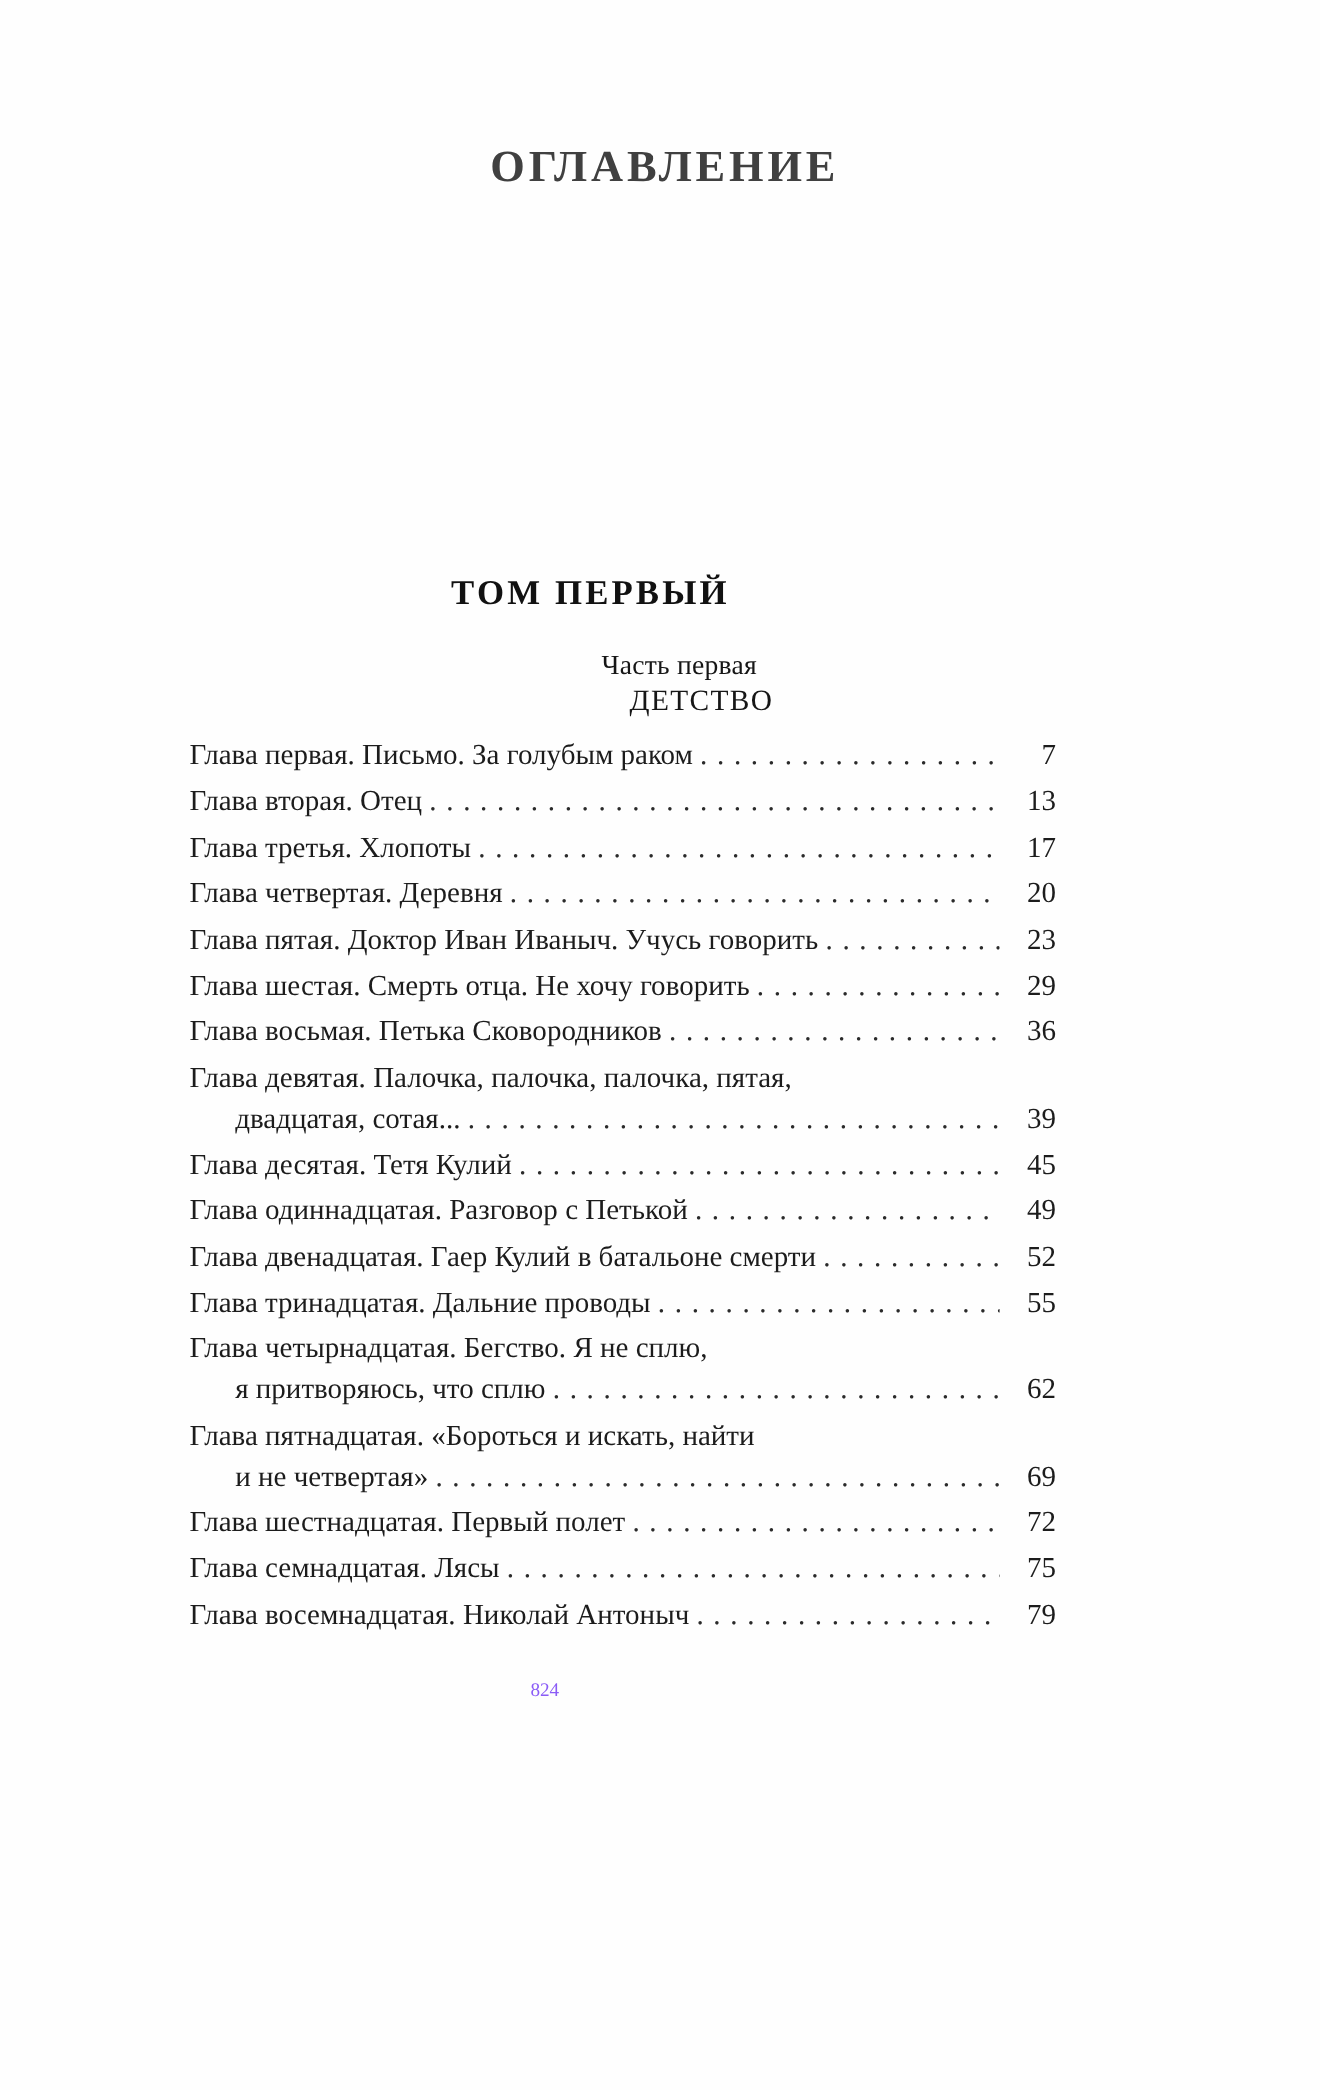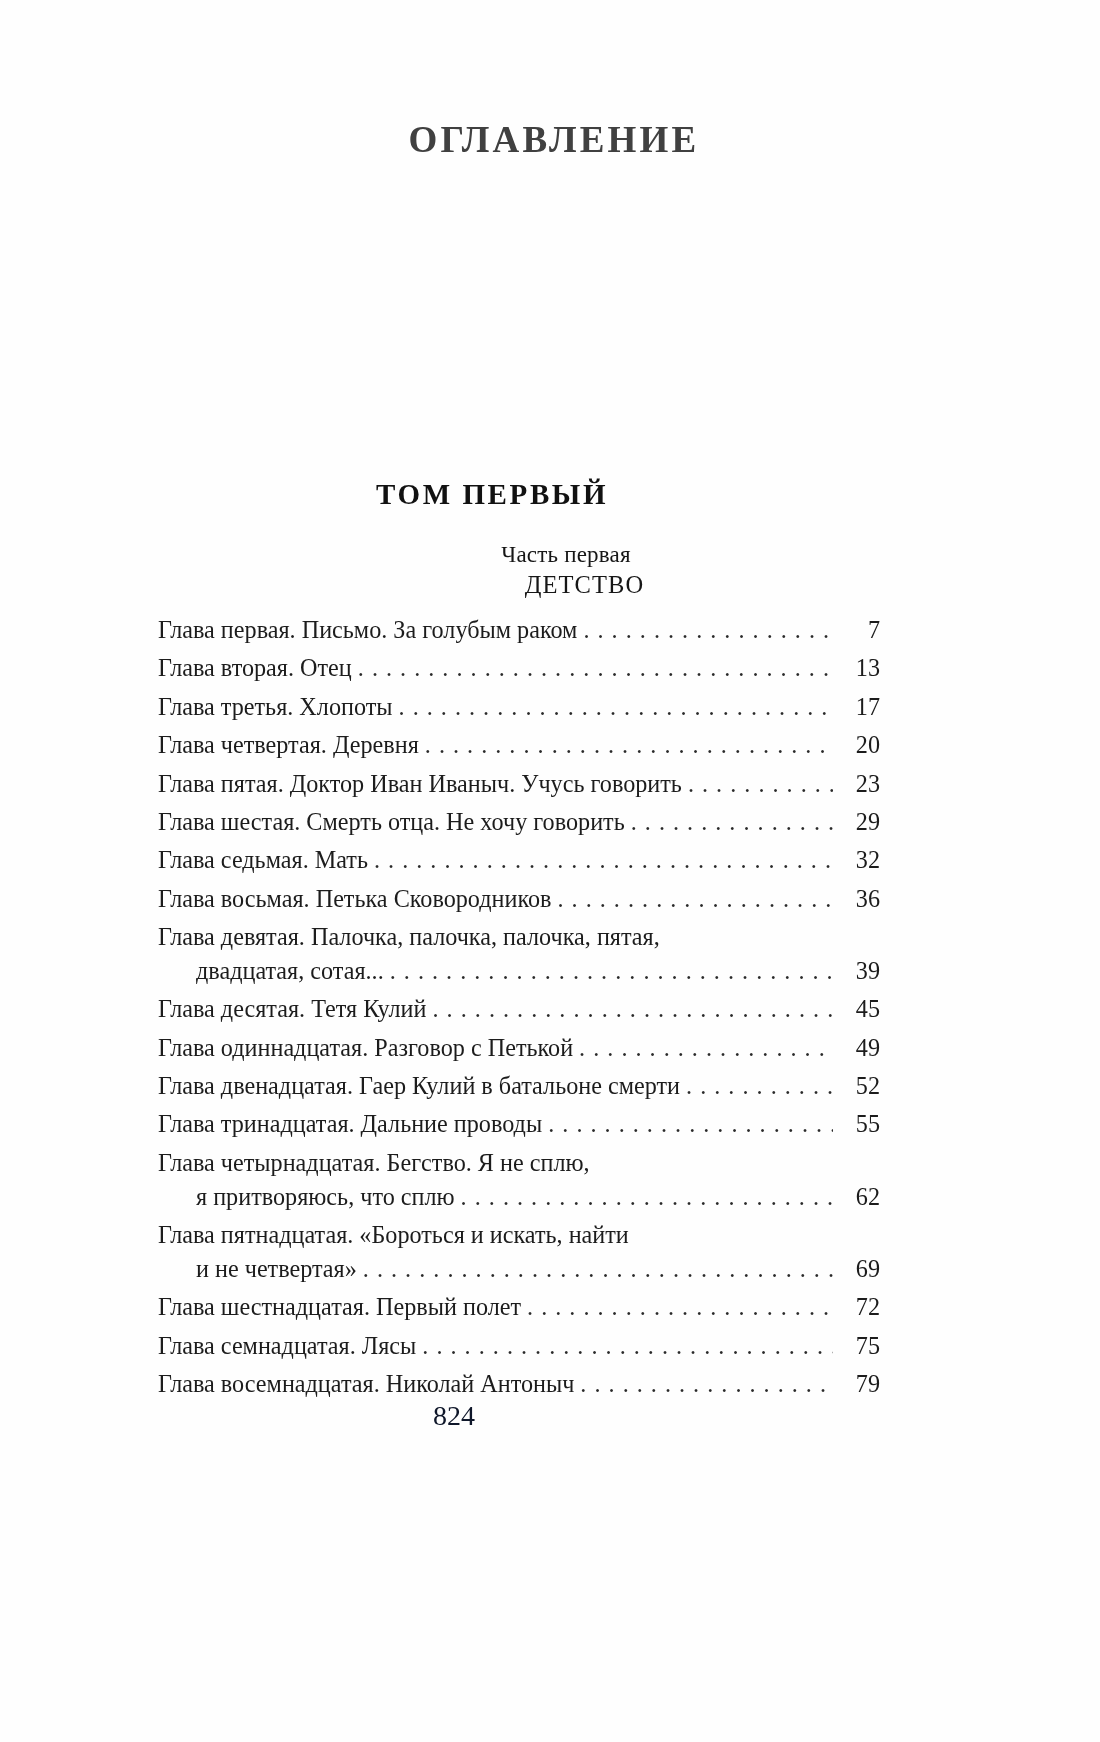--- a/index.html
+++ b/index.html
@@ -127,22 +127,22 @@
     color: #1c1c1c;
   }
 
   
   .folio {
     position: absolute;
     top: 1400px;
     left: 0;
     width: 908px;
     text-align: center;
-    font-size: 28px;
-    color: #0f172a;
+    font-size: 16px;
+    color: #8b5cf6;
   }
 </style>
 </head>
 <body>
 
 <div class="page">
 
   <div class="toc-title">ОГЛАВЛЕНИЕ</div>
 
   <div class="volume-title">ТОМ ПЕРВЫЙ</div>
@@ -190,27 +190,20 @@
       </div>
       <div class="toc-entry">
         <div class="toc-line">
           <span class="label">Глава шестая. Смерть отца. Не хочу говорить</span>
           <span class="leader"></span>
           <span class="page-num">29</span>
         </div>
       </div>
       <div class="toc-entry">
         <div class="toc-line">
-          <span class="label">Глава седьмая. Мать</span>
-          <span class="leader"></span>
-          <span class="page-num">32</span>
-        </div>
-      </div>
-      <div class="toc-entry">
-        <div class="toc-line">
           <span class="label">Глава восьмая. Петька Сковородников</span>
           <span class="leader"></span>
           <span class="page-num">36</span>
         </div>
       </div>
       <div class="toc-entry">
         <div class="toc-line nolead">
           <span class="label">Глава девятая. Палочка, палочка, палочка, пятая,</span>
           <span class="leader"></span>
           <span class="page-num">39</span>

